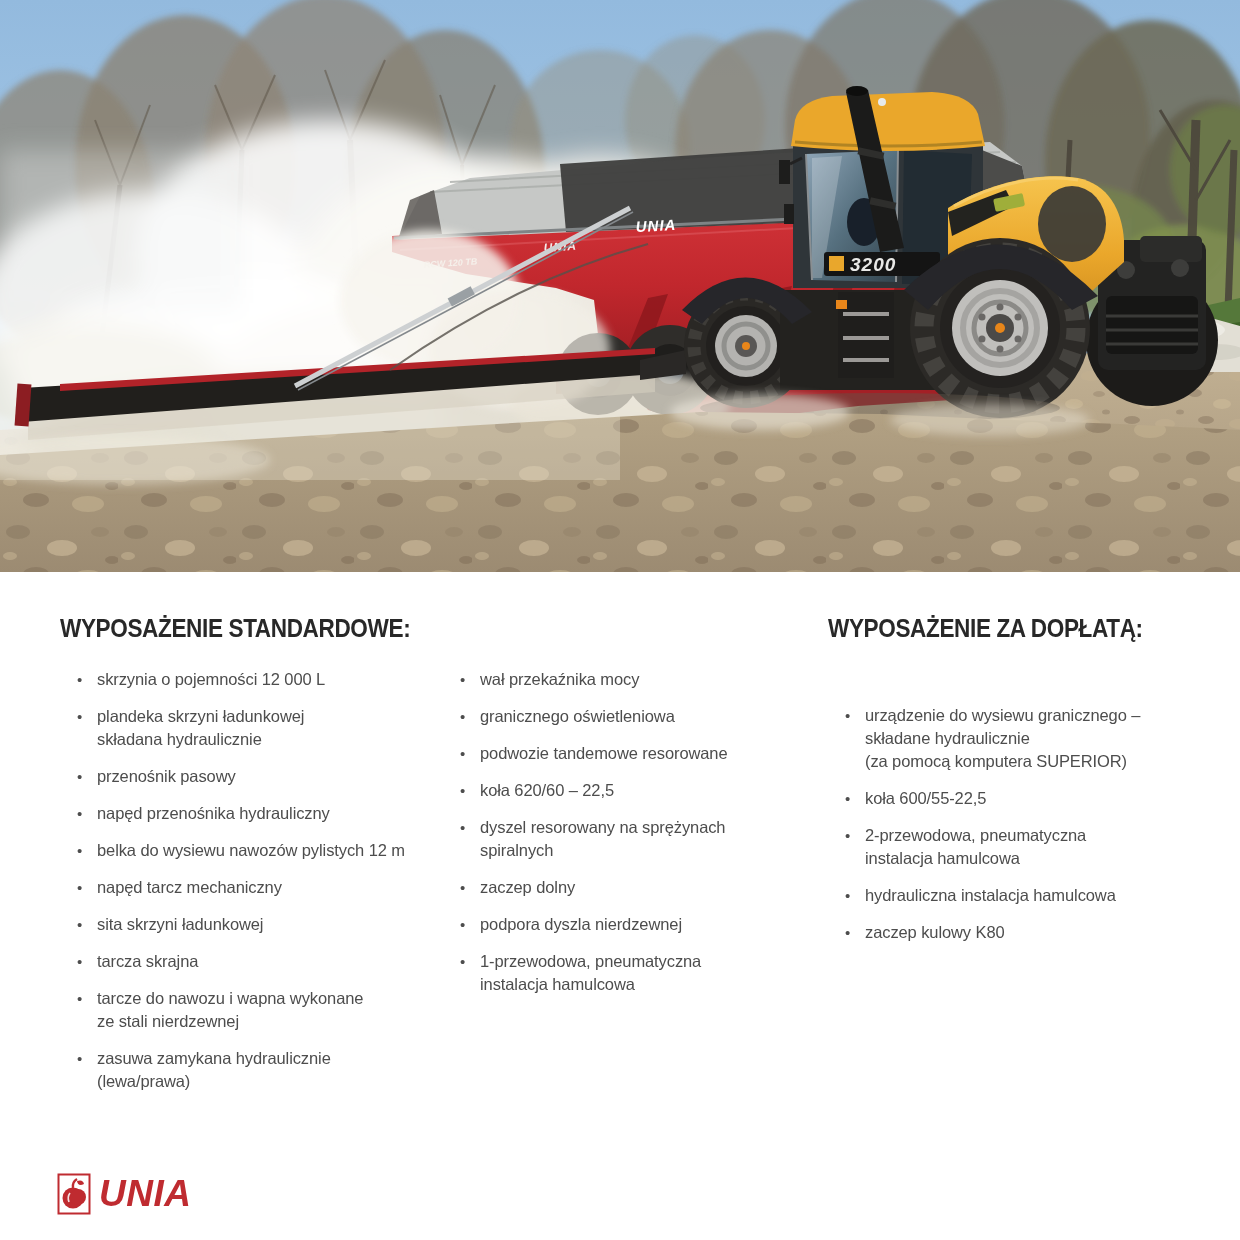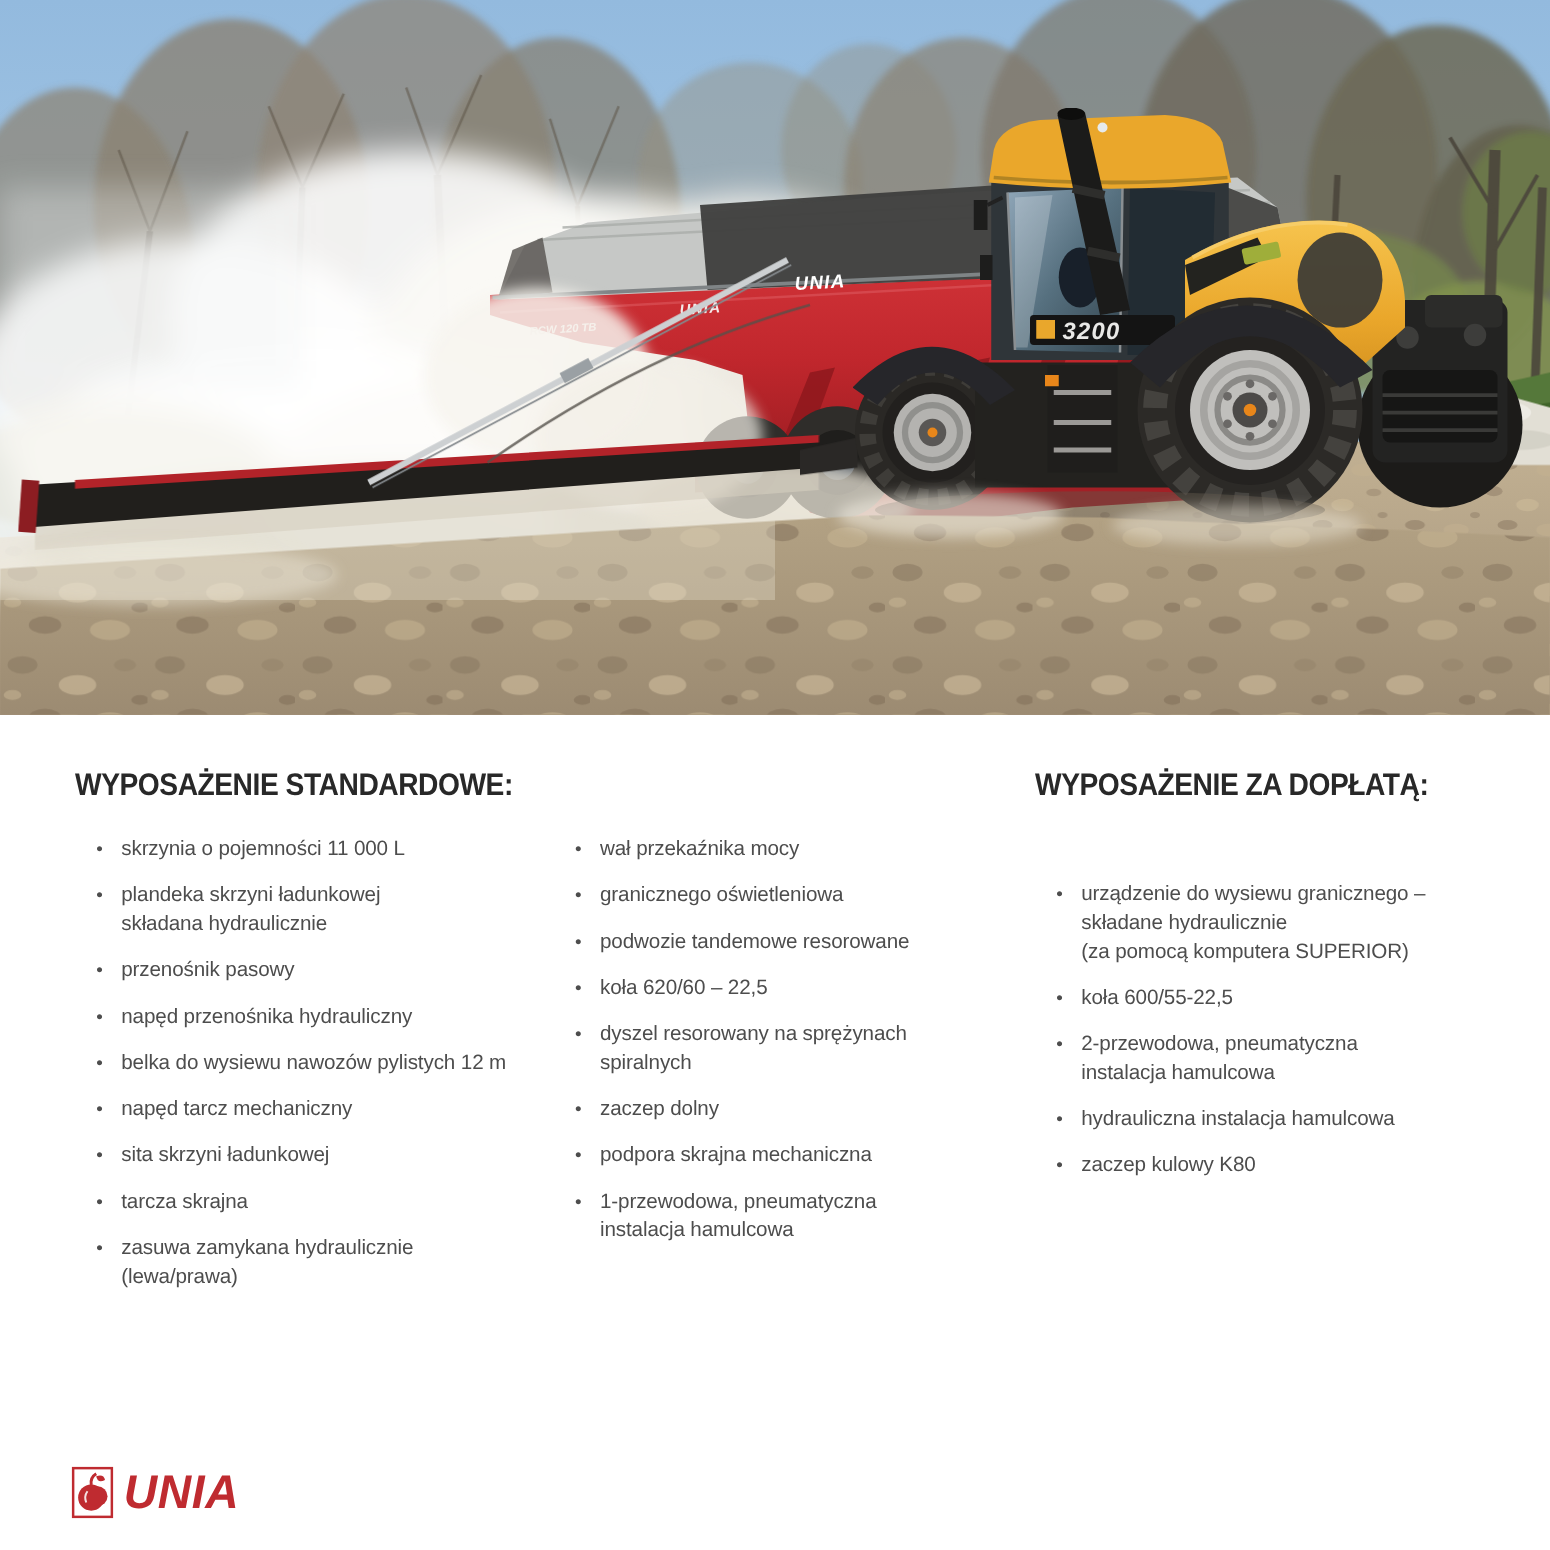--- a/index.html
+++ b/index.html
@@ -337,42 +337,44 @@
       <ellipse cx="760" cy="412" rx="90" ry="18" fill="#efeadd" opacity=".6"></ellipse>
       <ellipse cx="990" cy="420" rx="100" ry="16" fill="#e9e3d4" opacity=".5"></ellipse>
       <ellipse cx="120" cy="460" rx="150" ry="25" fill="#efeadd" opacity=".45"></ellipse>
     </g>
   </svg>
   </div>
 
   <h2 class="sec-head" style="left:60px;top:614px;">WYPOSAŻENIE STANDARDOWE:</h2>
 
   <ul class="eq-list" style="left:75px;top:668px;width:340px;">
-    <li>skrzynia o pojemności 11 000 L</li>
+    <li>skrzynia o pojemności 12 000 L</li>
     <li>plandeka skrzyni ładunkowej
 składana hydraulicznie</li>
     <li>przenośnik pasowy</li>
     <li>napęd przenośnika hydrauliczny</li>
     <li>belka do wysiewu nawozów pylistych 12 m</li>
     <li>napęd tarcz mechaniczny</li>
     <li>sita skrzyni ładunkowej</li>
     <li>tarcza skrajna</li>
+    <li>tarcze do nawozu i wapna wykonane
+ze stali nierdzewnej</li>
     <li>zasuwa zamykana hydraulicznie
 (lewa/prawa)</li>
   </ul>
 
   <ul class="eq-list" style="left:458px;top:668px;width:310px;">
     <li>wał przekaźnika mocy</li>
     <li>granicznego oświetleniowa</li>
     <li>podwozie tandemowe resorowane</li>
     <li>koła 620/60 – 22,5</li>
     <li>dyszel resorowany na sprężynach
 spiralnych</li>
     <li>zaczep dolny</li>
-    <li>podpora skrajna mechaniczna</li>
+    <li>podpora dyszla nierdzewnej</li>
     <li>1-przewodowa, pneumatyczna
 instalacja hamulcowa</li>
   </ul>
 
   <h2 class="sec-head" style="left:828px;top:614px;">WYPOSAŻENIE ZA DOPŁATĄ:</h2>
 
   <ul class="eq-list" style="left:843px;top:668px;width:330px;margin-top:36px;">
     <li>urządzenie do wysiewu granicznego –
 składane hydraulicznie
 (za pomocą komputera SUPERIOR)</li>

